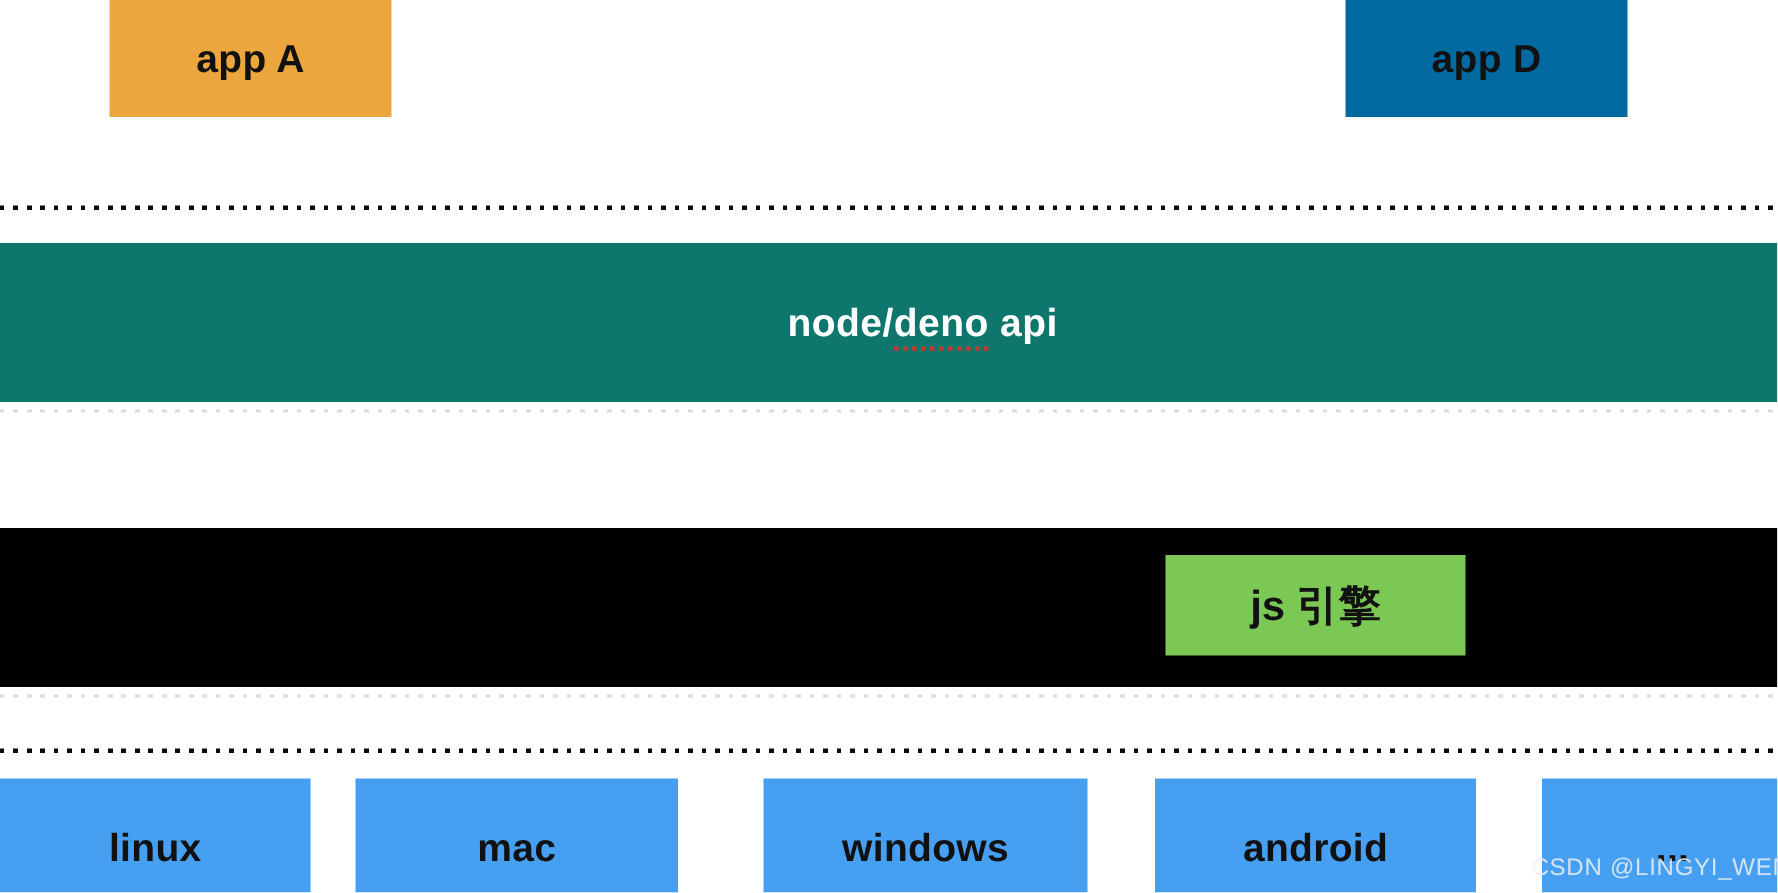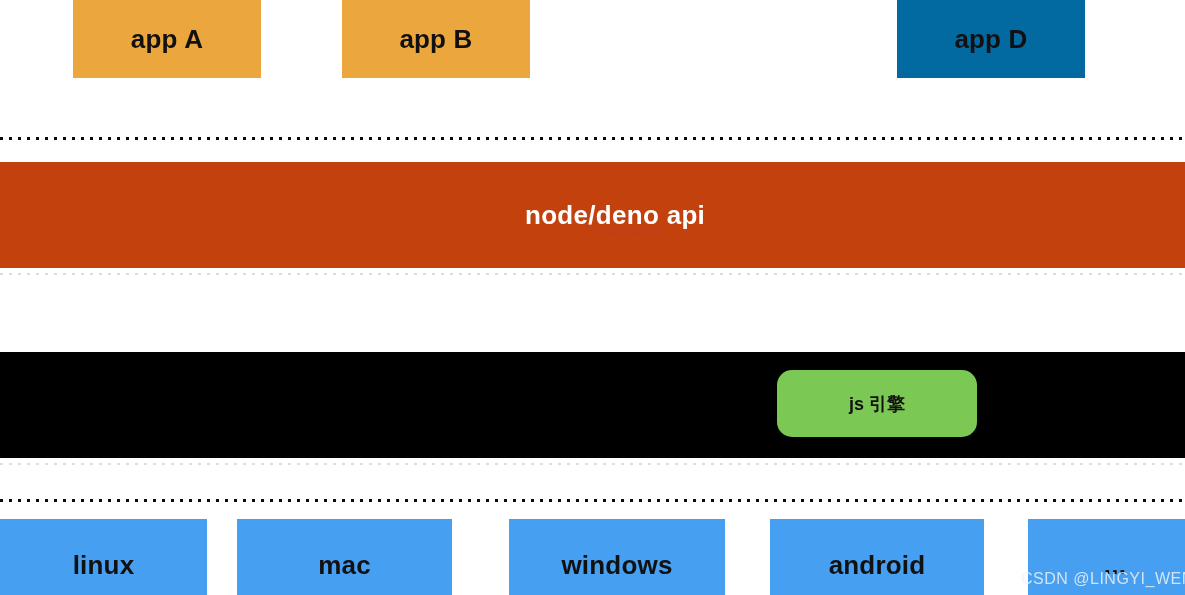--- a/index.html
+++ b/index.html
@@ -85,23 +85,22 @@
   #engine-box {
     position: absolute;
     left: 777px;
     top: 18px;
     width: 200px;
     height: 67px;
     display: flex;
     align-items: center;
     justify-content: center;
     font-weight: bold;
-    font-size: 18px;
+    font-size: 28px;
     color: #111111;
-    border-radius: 15px;
   }
 
   
   .os-box { top: 519px; height: 92px; }
   #os-linux   { left: 0;      width: 207px; }
   #os-mac     { left: 237px;  width: 215px; }
   #os-windows { left: 509px;  width: 216px; }
   #os-android { left: 770px;  width: 214px; }
   #os-more    { left: 1028px; width: 174px; }
 
@@ -116,26 +115,25 @@
     letter-spacing: 0.5px;
     white-space: nowrap;
   }
 </style>
 </head>
 <body>
 
 <div id="canvas">
 
   <div class="box app-box" id="app-a" style="background-color: rgb(235, 167, 62);">app A</div>
-  <div class="box app-box" id="app-b" style="background-color: rgb(235, 167, 62);">app B</div>
   <div class="box app-box" id="app-d" style="background-color: #0369a1;">app D</div>
 
   <div class="dotted-sep" id="dotted-sep-top"></div>
 
-  <div class="layer-bar" id="api-bar" style="background-color: #c2410c;">
+  <div class="layer-bar" id="api-bar" style="background-color: #0f766e;">
     <div class="bar-label">
       <span>node/</span><span class="spell-underline" style="border-bottom-color: rgb(192, 58, 43);">deno</span><span> api</span>
     </div>
   </div>
 
   <div class="faint-dash" id="faint-dash-1"></div>
 
   <div class="layer-bar" id="runtime-bar" style="background-color: rgb(0, 0, 0);">
     <div id="engine-box" style="background-color: rgb(124, 200, 84);">js 引擎</div>
   </div>

